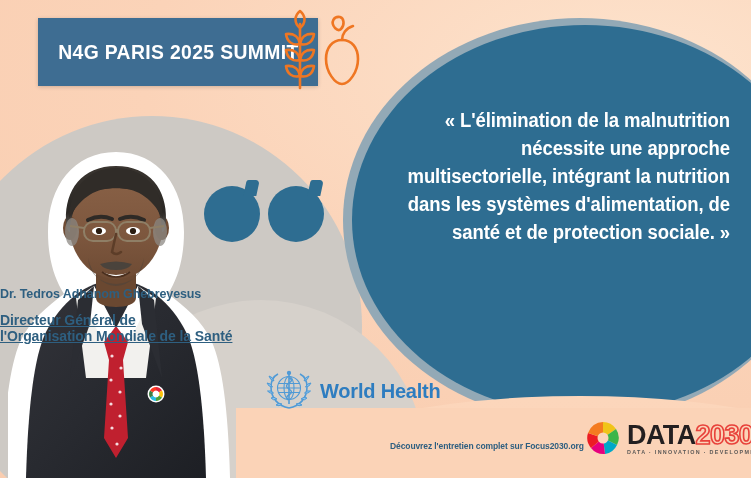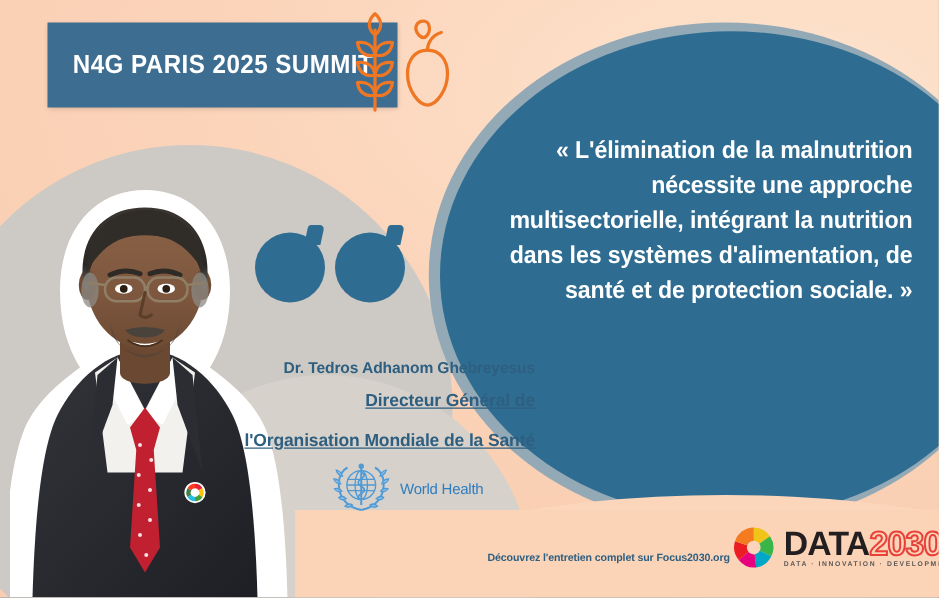--- a/index.html
+++ b/index.html
@@ -102,34 +102,33 @@
     font-weight:bold;
     line-height:28px;
     letter-spacing:-.1px;
     transform:scaleX(.95);
     transform-origin:right center;
   }
 
   
   .attrib{
     position:absolute;left:0;top:286px;width:428px;
-    text-align:right;
     color:#2e5f80;
     font-weight:bold;
   }
   .attrib .name{font-size:12.5px;line-height:17px;letter-spacing:-.1px;}
   .attrib .role{font-size:14px;line-height:16px;margin-top:9px;letter-spacing:-.1px;text-decoration:underline;}
 
   
   .who{
     position:absolute;left:266px;top:368px;
     display:flex;align-items:center;gap:8px;
   }
   .who-text{
-    color:#2e7dc0;font-weight:normal;font-size:12px;line-height:17px;
+    color:#2e7dc0;font-weight:bold;font-size:20px;line-height:17px;
     letter-spacing:-.2px;
   }
 
   
   .portrait{
     position:absolute;left:8px;top:128px;width:228px;height:350px;
     overflow:hidden;
   }
   .portrait .white-outline{
     position:absolute;left:0;top:0;width:228px;height:350px;
@@ -309,21 +308,21 @@
   <div class="qmarks">
     <div class="qmark left"></div>
     <div class="qmark right"></div>
   </div>
 
   <div class="quote">« L'élimination de la malnutrition nécessite une approche multisectorielle, intégrant la nutrition dans les systèmes d'alimentation, de santé et de protection sociale. »</div>
 
   <div class="attrib">
     <div class="name">Dr. Tedros Adhanom Ghebreyesus</div>
     <div class="role">Directeur Général de</div>
-    <div class="role" style="margin-top:16px">l'Organisation Mondiale de la Santé</div>
+    <div class="role" style="margin-top:0">l'Organisation Mondiale de la Santé</div>
   </div>
 
   <div class="who">
     <svg width="46" height="46" viewBox="0 0 46 46" xmlns="http://www.w3.org/2000/svg">
       <g stroke="#4f9ad6" fill="none" stroke-width="1.1">
         <circle cx="23" cy="20" r="11.5"></circle>
         <ellipse cx="23" cy="20" rx="5" ry="11.5"></ellipse>
         <path d="M12 15.5 h22 M12 24.5 h22 M11.5 20 h23"></path>
 
         <path d="M23 40 C12 38 5 30 5 19 C5 13 8 8 12 6" stroke-width="1.6"></path>

